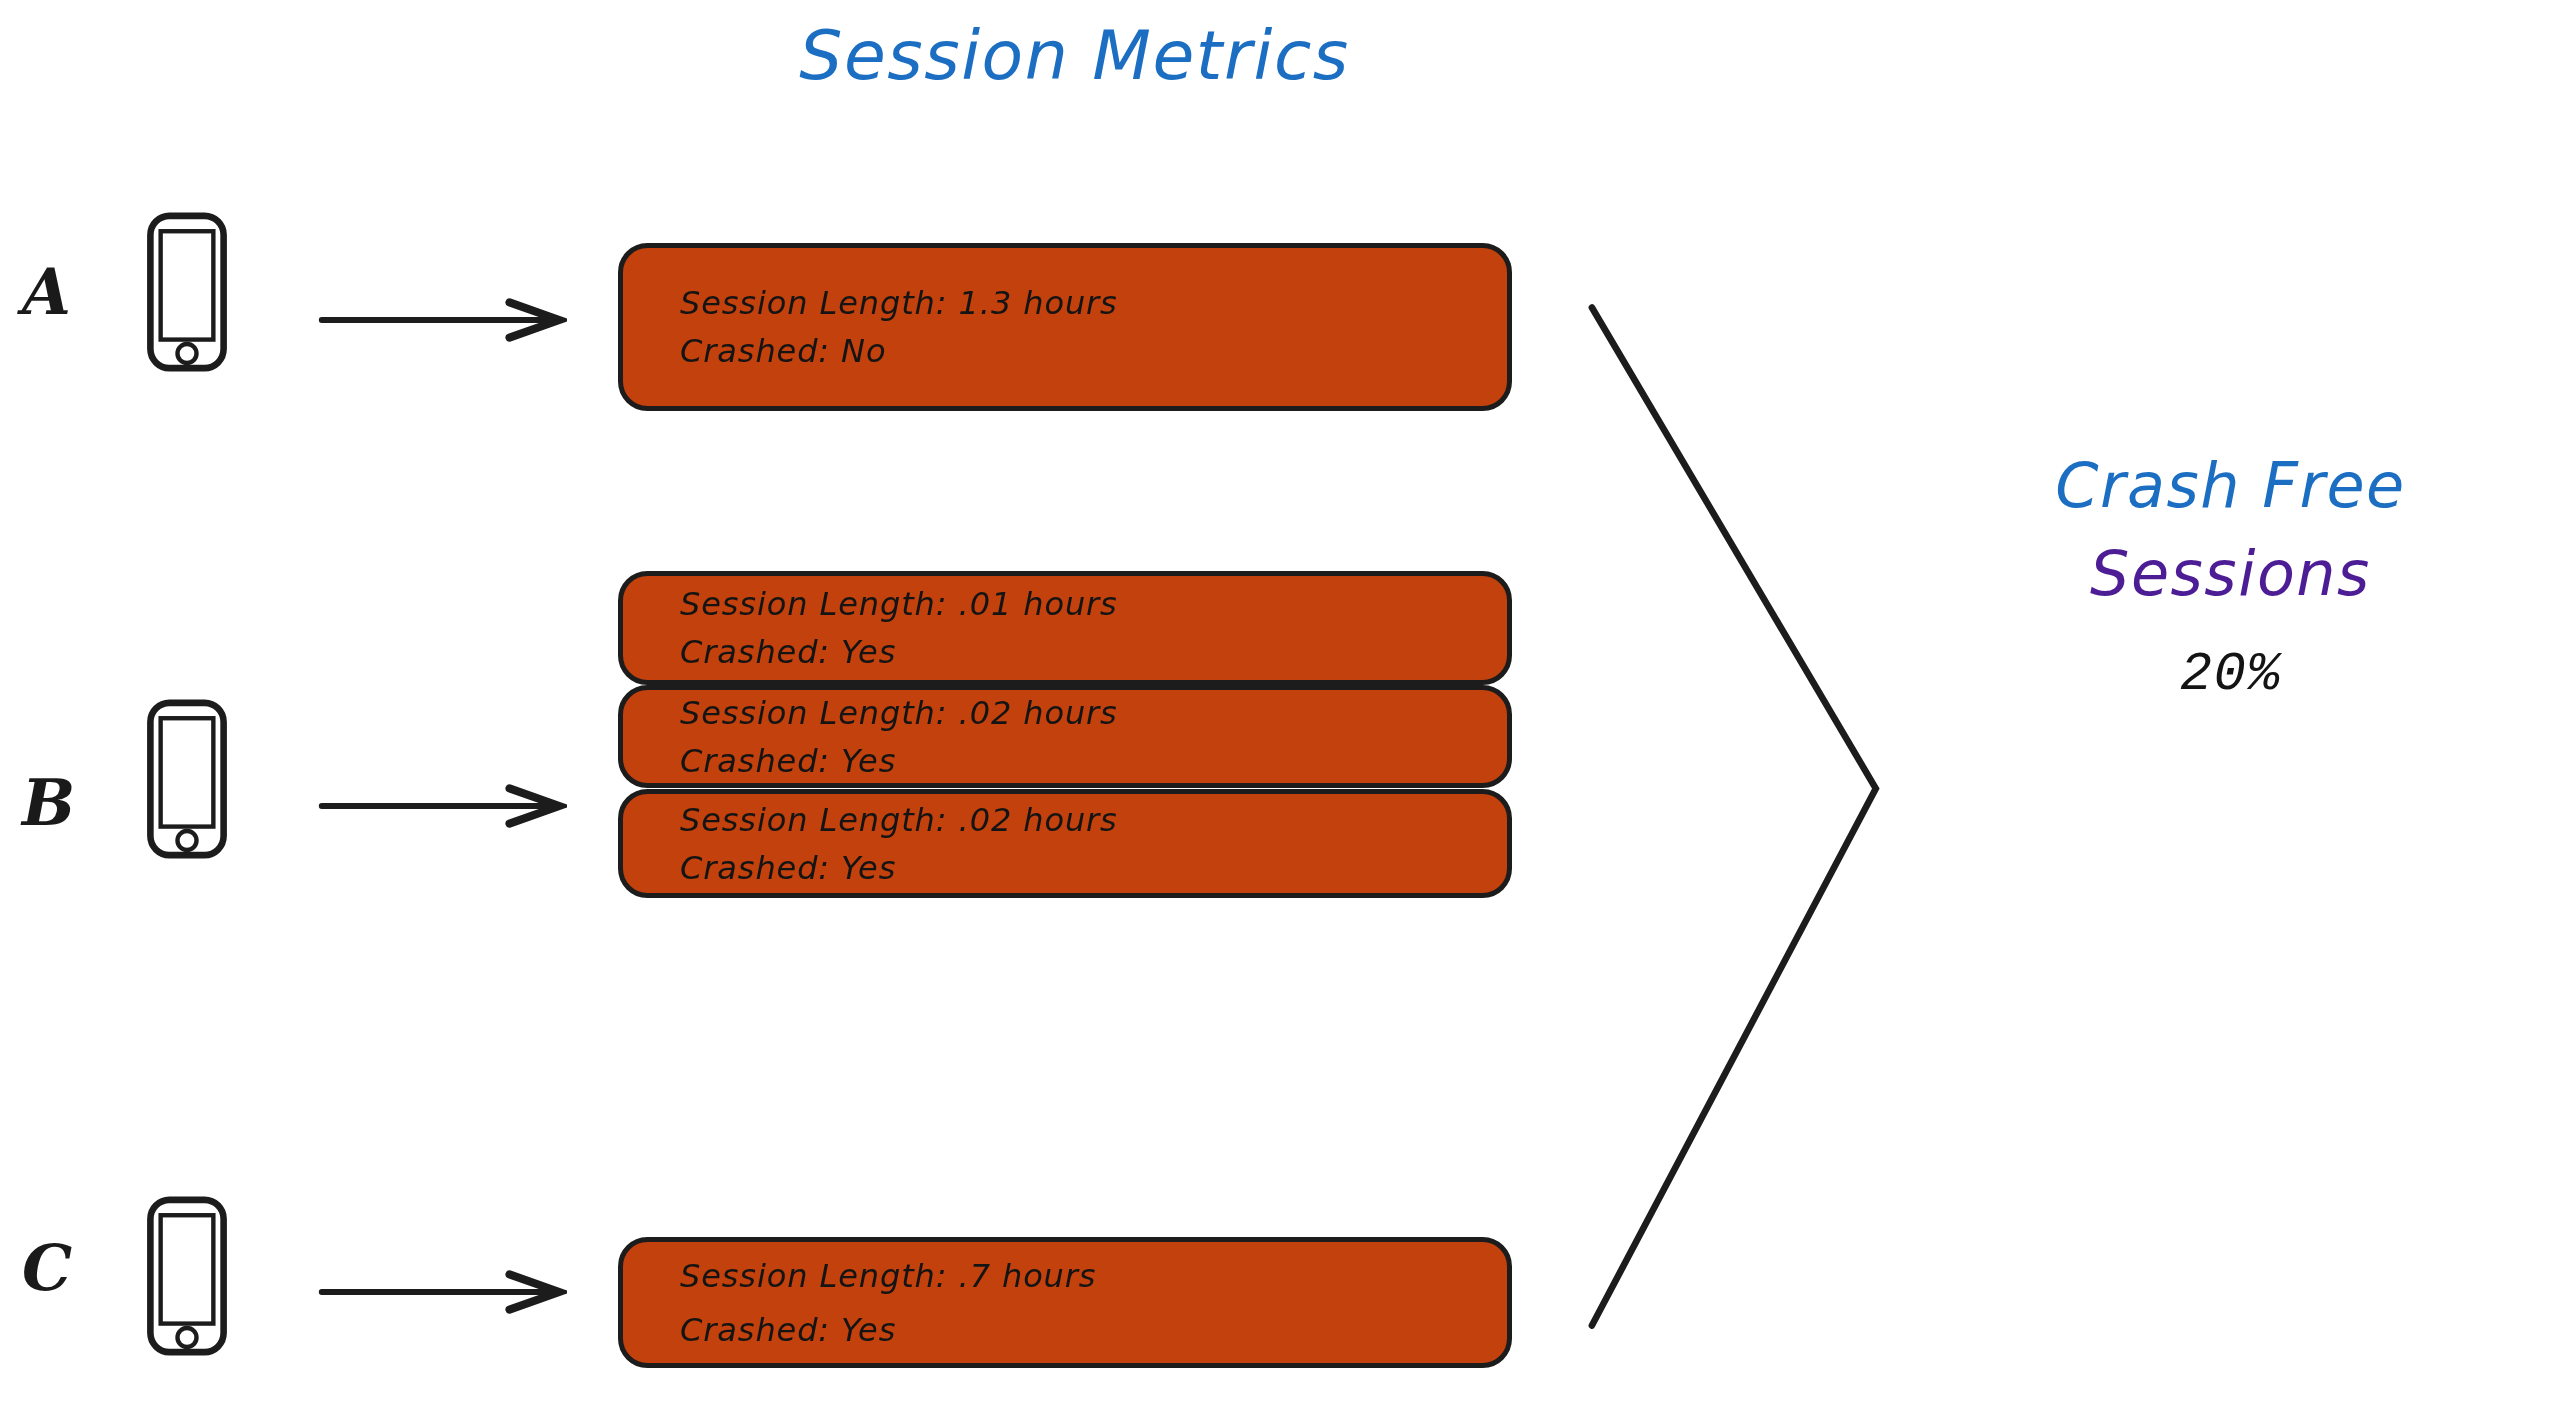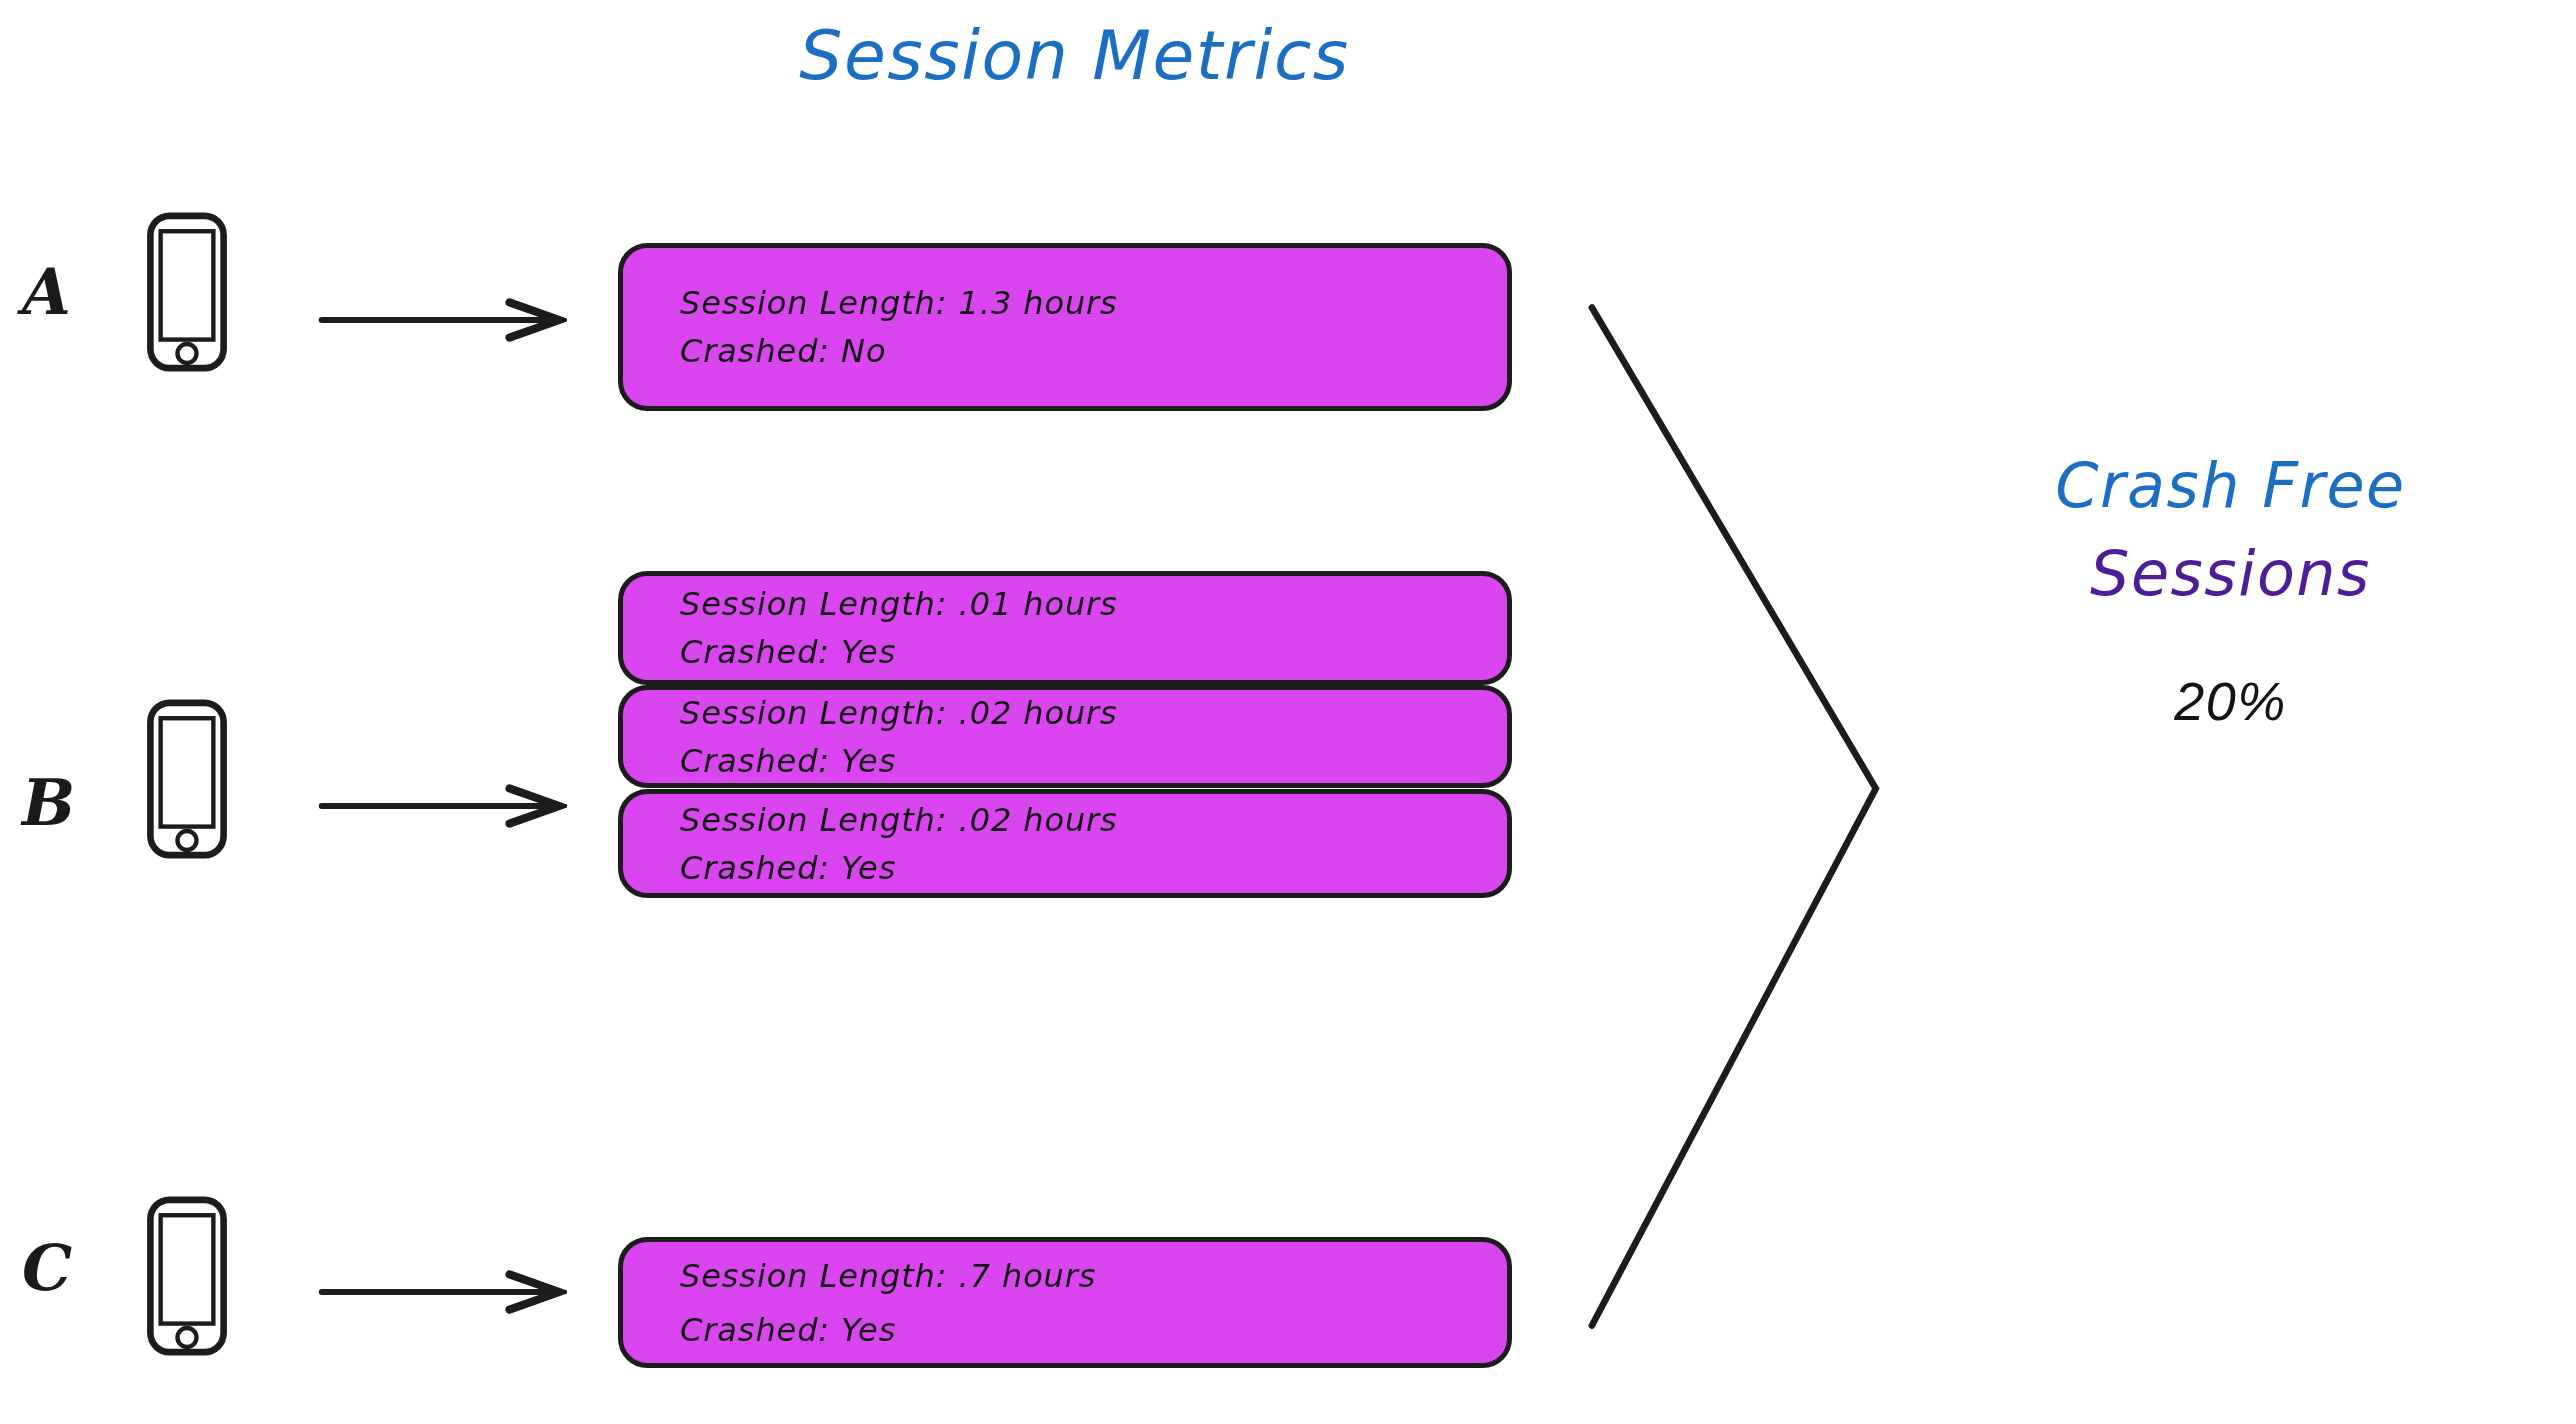--- a/index.html
+++ b/index.html
@@ -52,21 +52,21 @@
   }
 
   
   .arrow { height: 44px; }
 
   
   .card {
     box-sizing: border-box;
     border: 5.2px solid #1c1c1c;
     border-radius: 29.4px;
-    background: #d946ef;
+    background: #c2410c;
     padding: 0 0 0 57px;
     display: flex;
     flex-direction: column;
     justify-content: center;
   }
   .card-line {
     font-family: "DejaVu Sans", sans-serif;
     font-size: 32px;
     font-style: italic;
     letter-spacing: 0.9px;
@@ -87,22 +87,22 @@
     font-family: "DejaVu Sans", sans-serif;
     font-size: 62px;
     font-style: italic;
     letter-spacing: 1.5px;
     white-space: nowrap;
     line-height: 1.42;
   }
   .outcome-line1 { color: #1b6ec2; }
   .outcome-line2 { color: #4c1d95; text-align: center; }
   .outcome-value {
-    margin-top: 52px;
-    font-family: Liberation Sans, sans-serif;
+    margin-top: 26px;
+    font-family: Liberation Mono, monospace;
     font-size: 54px;
     font-style: italic;
     letter-spacing: 1.5px;
     color: #141414;
     white-space: nowrap;
   }
 
   
   .chevron { left: 1561px; top: 294px; }
 </style>

